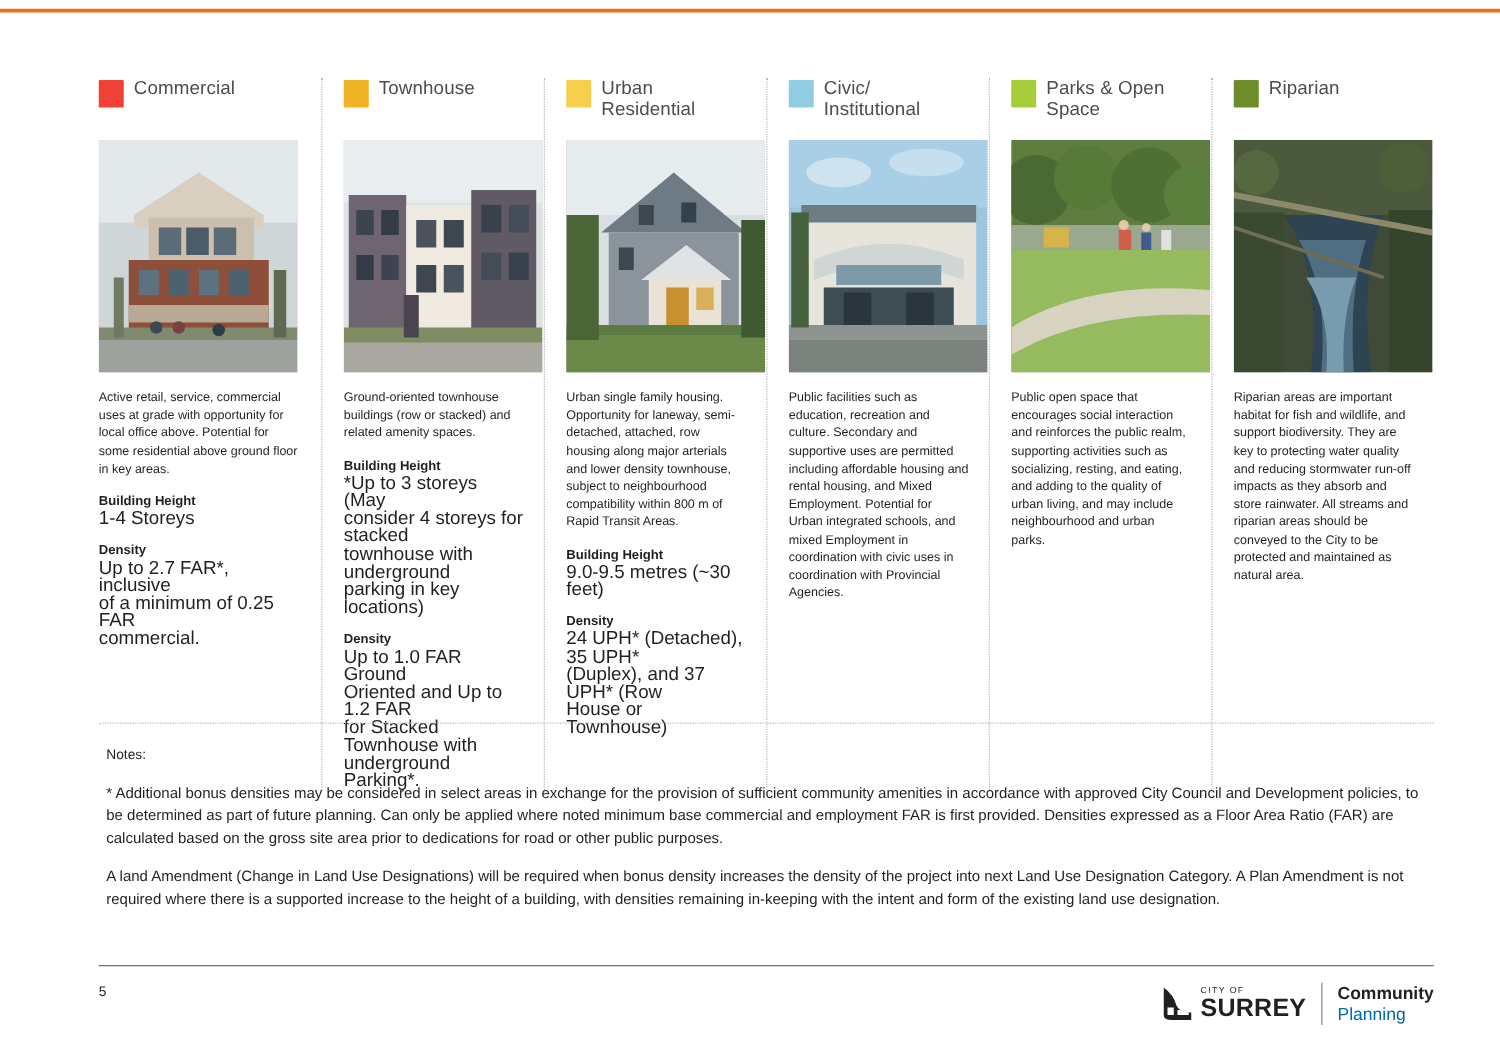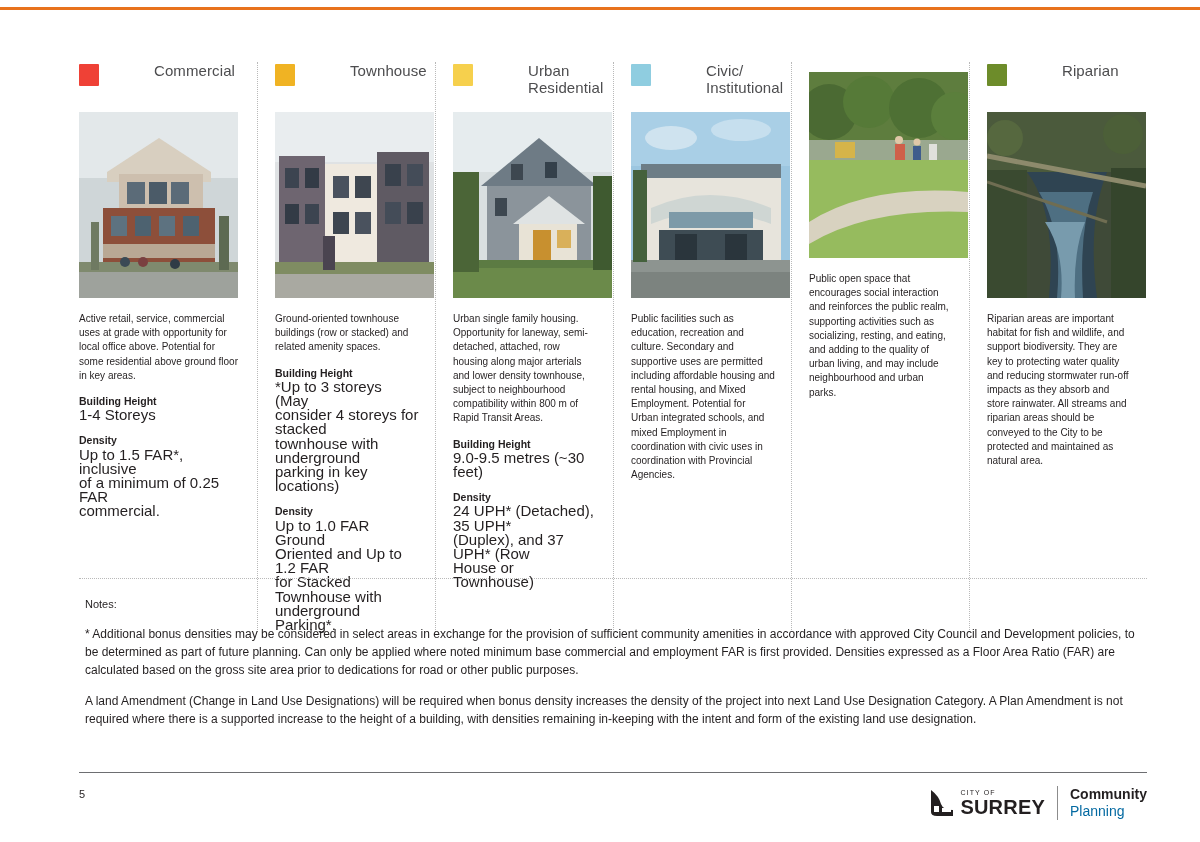--- a/index.html
+++ b/index.html
@@ -53,21 +53,20 @@
     margin-top: 2px;
     border-radius: 1px;
   }
   .col-title {
     font-size: 15px;
     line-height: 17px;
     color: #4d4d4f;
     font-weight: 400;
     letter-spacing: .1px;
     white-space: pre-line;
-    margin-left: 47px;
   }
   .photo {
     margin-top: 10px;
     width: 159px;
     height: 186px;
     overflow: hidden;
     position: relative;
     background: #cfcfcf;
   }
   .photo svg { display: block; }
@@ -205,21 +204,21 @@
             <circle cx="64" cy="150" r="5" fill="#7a4040"></circle>
             <circle cx="96" cy="152" r="5" fill="#2f3b46"></circle>
             <rect x="12" y="110" width="8" height="48" fill="#6f7a62"></rect>
             <rect x="140" y="104" width="10" height="54" fill="#5d6a52"></rect>
           </svg>
         </div>
         <div class="body-text">Active retail, service, commercial uses at grade with opportunity for local office above.  Potential for some residential above ground floor in key areas.</div>
         <div class="sub-head">Building Height</div>
         <div class="sub-text">1-4 Storeys</div>
         <div class="sub-head">Density</div>
-        <div class="sub-text">Up to 1.5 FAR*, inclusive
+        <div class="sub-text">Up to 2.7 FAR*, inclusive
 of a minimum of 0.25 FAR
 commercial.</div>
       </div>
     </div>
 
     <div class="col">
       <div class="col-inner">
         <div class="col-head">
           <div class="swatch" style="background:#f0b323"></div>
           <div class="col-title">Townhouse</div>
@@ -322,20 +321,25 @@
             <rect x="0" y="160" width="159" height="26" fill="#7c837f"></rect>
             <rect x="2" y="58" width="14" height="92" fill="#44613c"></rect>
           </svg>
         </div>
         <div class="body-text">Public facilities such as education, recreation and culture. Secondary and supportive uses are permitted including affordable housing and rental housing, and Mixed Employment.  Potential for Urban integrated schools, and mixed Employment in coordination with civic uses in coordination with Provincial Agencies.</div>
       </div>
     </div>
 
     <div class="col">
       <div class="col-inner">
+        <div class="col-head">
+          <div class="swatch" style="background:#a6ce39"></div>
+          <div class="col-title">Parks &amp; Open
+Space</div>
+        </div>
         <div class="photo">
           <svg width="159" height="186" viewBox="0 0 159 186">
             <rect width="159" height="186" fill="#8fae5d"></rect>
             <rect x="0" y="0" width="159" height="70" fill="#5e7d3e"></rect>
             <circle cx="20" cy="40" r="28" fill="#4b6a33"></circle>
             <circle cx="60" cy="30" r="26" fill="#567a38"></circle>
             <circle cx="110" cy="36" r="30" fill="#4e7034"></circle>
             <circle cx="146" cy="44" r="24" fill="#5b7f3c"></circle>
             <rect x="0" y="68" width="159" height="22" fill="#9aa88f"></rect>
             <rect x="0" y="88" width="159" height="98" fill="#96bb5e"></rect>

